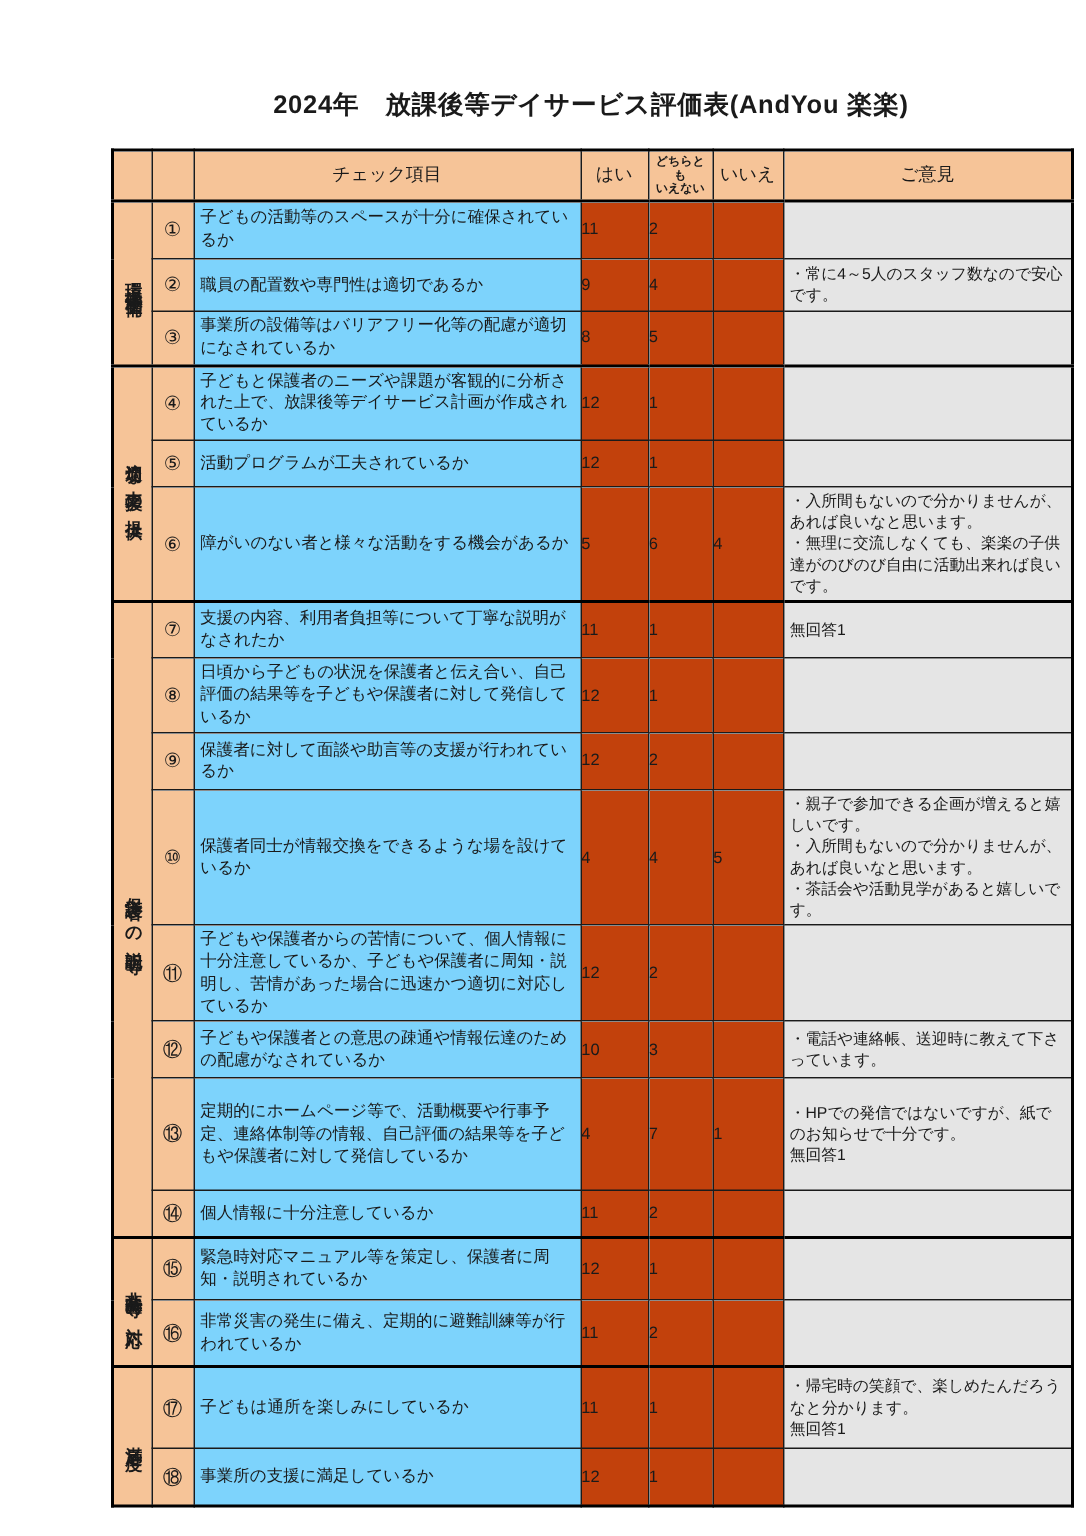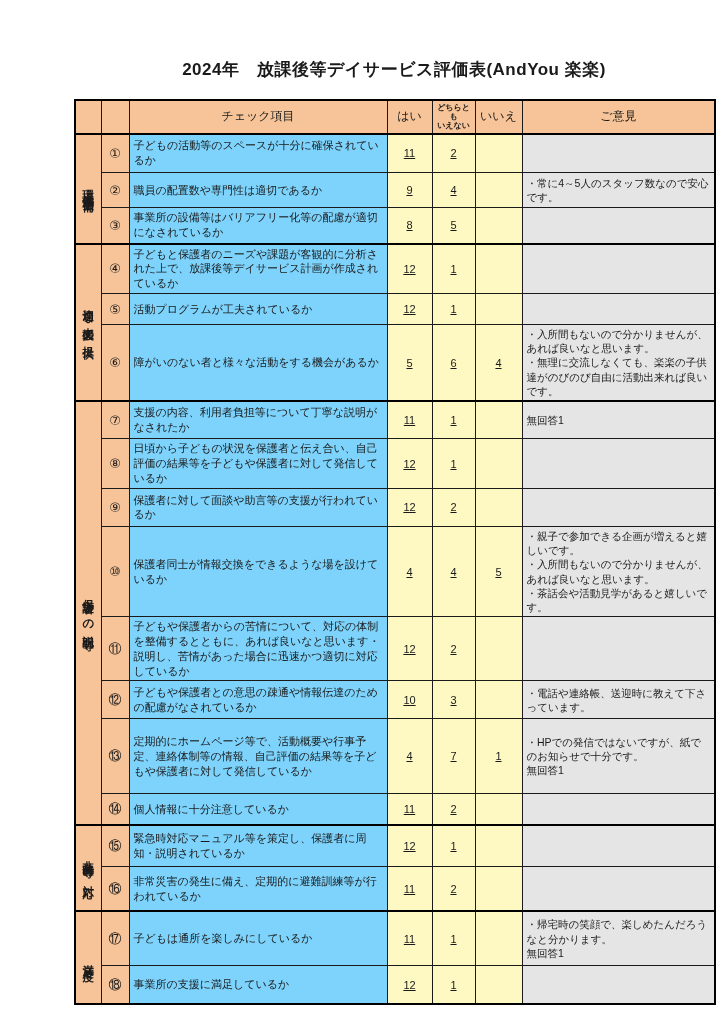--- a/index.html
+++ b/index.html
@@ -83,25 +83,24 @@
     font-size: 13px;
     padding: 0;
   }
   td.item-cell {
     background: #7dd3fc;
     font-size: 11px;
     line-height: 1.35;
     padding: 2px 4px;
   }
   td.cnt-cell {
-    background: #fef9c3;
-    text-align: center;
+    background: #c2410c;
+    text-align: left;
     font-size: 11px;
     padding: 0;
-    text-decoration: underline;
   }
   td.comment-cell {
     background: #e5e5e5;
     font-size: 10.5px;
     line-height: 1.35;
     padding: 2px 4px;
     white-space: pre-wrap;
     vertical-align: middle;
   }
 </style>
@@ -215,21 +214,21 @@
         <td class="item-cell">保護者同士が情報交換をできるような場を設けているか</td>
         <td class="cnt-cell">4</td>
         <td class="cnt-cell">4</td>
         <td class="cnt-cell">5</td>
         <td class="comment-cell">・親子で参加できる企画が増えると嬉しいです。
 ・入所間もないので分かりませんが、あれば良いなと思います。
 ・茶話会や活動見学があると嬉しいです。</td>
       </tr>
       <tr style="height:60px">
         <td class="num-cell">⑪</td>
-        <td class="item-cell">子どもや保護者からの苦情について、対応の体制を整備するとともに、あれば良いなと思います・説明し、苦情があった場合に迅速かつ適切に対応しているか</td>
+        <td class="item-cell">子どもや保護者からの苦情について、個人情報に十分注意しているか、子どもや保護者に周知・説明し、苦情があった場合に迅速かつ適切に対応しているか</td>
         <td class="cnt-cell">12</td>
         <td class="cnt-cell">2</td>
         <td class="cnt-cell"></td>
         <td class="comment-cell"></td>
       </tr>
       <tr style="height:38px">
         <td class="num-cell">⑫</td>
         <td class="item-cell">子どもや保護者との意思の疎通や情報伝達のための配慮がなされているか</td>
         <td class="cnt-cell">10</td>
         <td class="cnt-cell">3</td>

